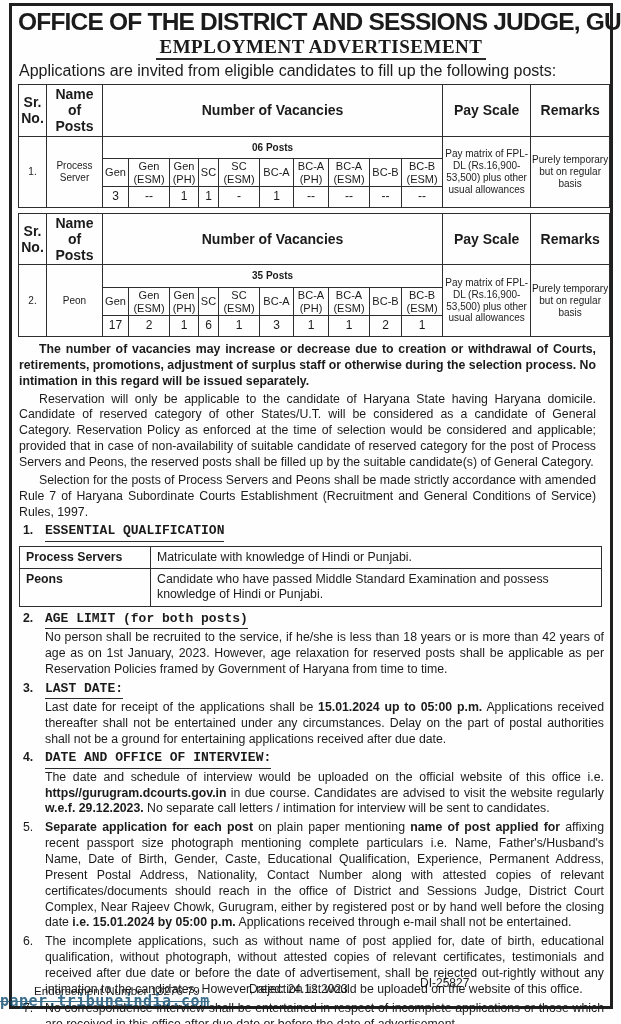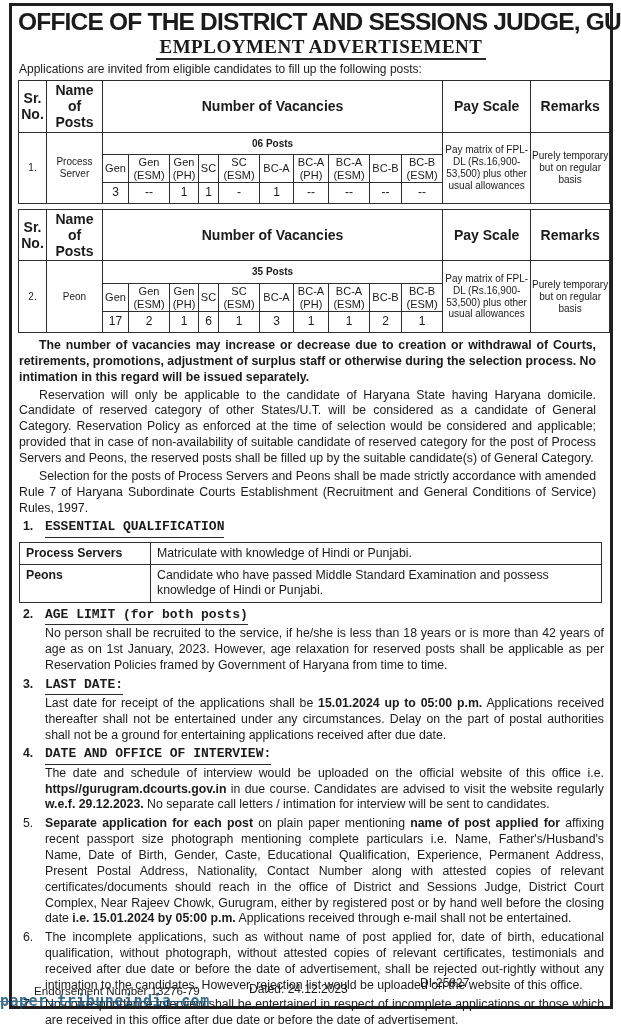--- a/index.html
+++ b/index.html
@@ -5,21 +5,21 @@
   html,body{margin:0;padding:0;background:#ffffff;}
   .page{position:relative;width:621px;height:1024px;background:#fefefe;overflow:hidden;
         font-family:"Liberation Sans",sans-serif;color:#1b1b1b;}
   .frame{position:absolute;left:9px;top:3px;width:604px;height:1006px;
          border:3px solid #1f1f1f;box-sizing:border-box;padding:2px 6px 0 6px;}
   .title{text-align:center;font-weight:bold;font-size:24.5px;letter-spacing:-0.8px;
          line-height:1.08;margin-top:1px;white-space:nowrap;}
   .subtitle{text-align:center;font-family:"Liberation Serif",serif;font-weight:bold;
             font-size:19px;margin-top:1px;line-height:1.2;}
   .subtitle span{border-bottom:2.2px solid #2a2a2a;padding:0 4px 1px 4px;letter-spacing:0.5px;margin-left:20px;}
-  .intro{font-size:12px;margin:3px 0 4px 1px;}
+  .intro{font-size:16px;margin:3px 0 4px 1px;}
   table.vac{width:100%;border-collapse:collapse;table-layout:fixed;margin:0 0 5px 0;}
   .vac th,.vac td{border:1.7px solid #2e2e2e;text-align:center;vertical-align:middle;
                   padding:1px 0;font-size:11px;line-height:1.15;overflow:hidden;}
   .vac th{font-size:14px;}
   .vac .preline{white-space:pre-line;}
   .vac .paycell,.vac .remcell{font-size:11.6px;line-height:1.18;}
   .vac .totalrow td{font-weight:bold;font-size:10px;padding:5px 0;}
   .vac .valrow td{font-size:12px;padding:3px 0;}
   .para{font-size:12.3px;line-height:1.29;text-align:justify;margin:0 8px 2px 1px;}
   .indent{text-indent:20px;}

